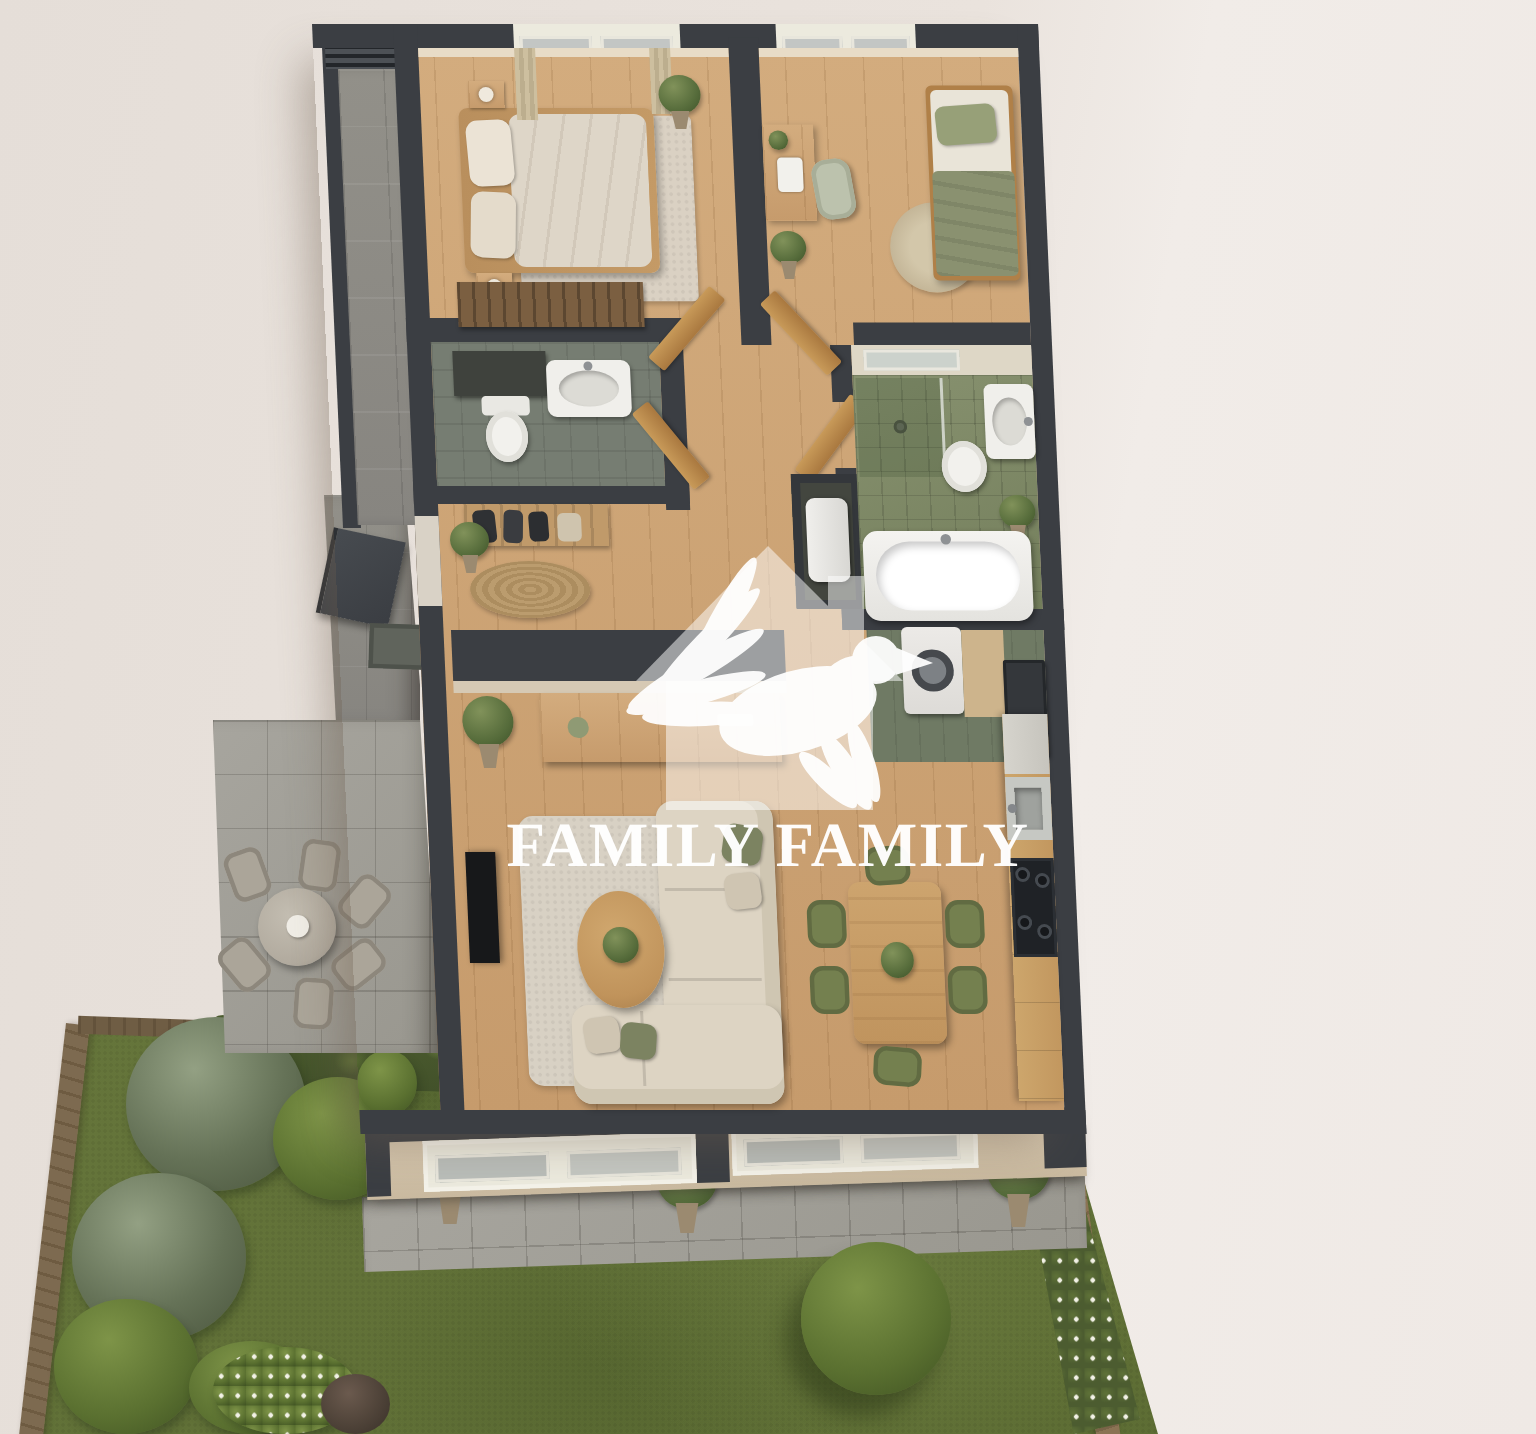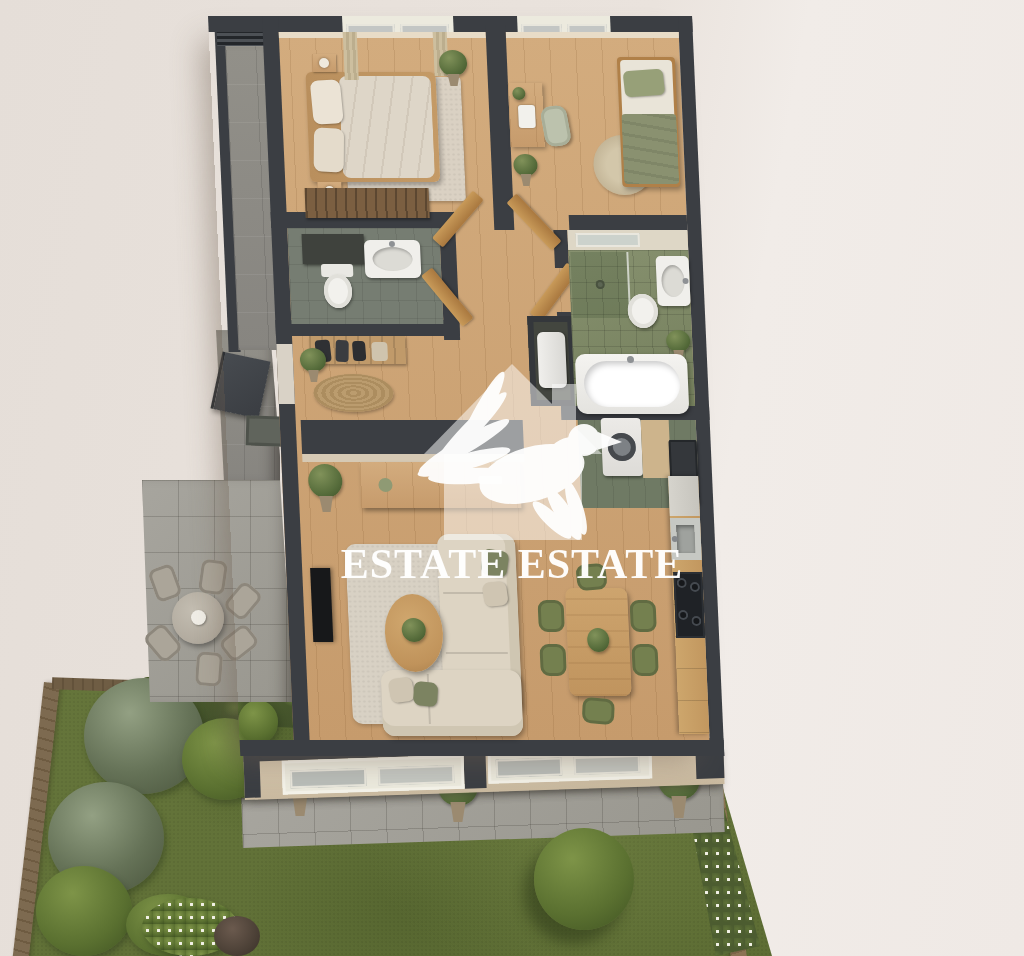--- a/index.html
+++ b/index.html
@@ -370,15 +370,15 @@
       <ellipse cx="78" cy="118" rx="42" ry="8" transform="rotate(-3 78 118)"></ellipse>
       <ellipse cx="140" cy="116" rx="54" ry="27" transform="rotate(-16 140 116)"></ellipse>
       <ellipse cx="172" cy="96" rx="22" ry="14" transform="rotate(-35 172 96)"></ellipse>
       <circle cx="192" cy="82" r="16"></circle>
       <polygon points="206,74 230,84 205,92"></polygon>
       <ellipse cx="172" cy="156" rx="30" ry="8" transform="rotate(58 172 156)"></ellipse>
       <ellipse cx="184" cy="150" rx="28" ry="7" transform="rotate(72 184 150)"></ellipse>
       <ellipse cx="160" cy="162" rx="26" ry="7" transform="rotate(44 160 162)"></ellipse>
     </g>
   </svg>
-  <div id="brand-text">ESTATE ESTATE</div>
+  <div id="brand-text">FAMILY FAMILY</div>
 
 </div>
 
 </body></html>

